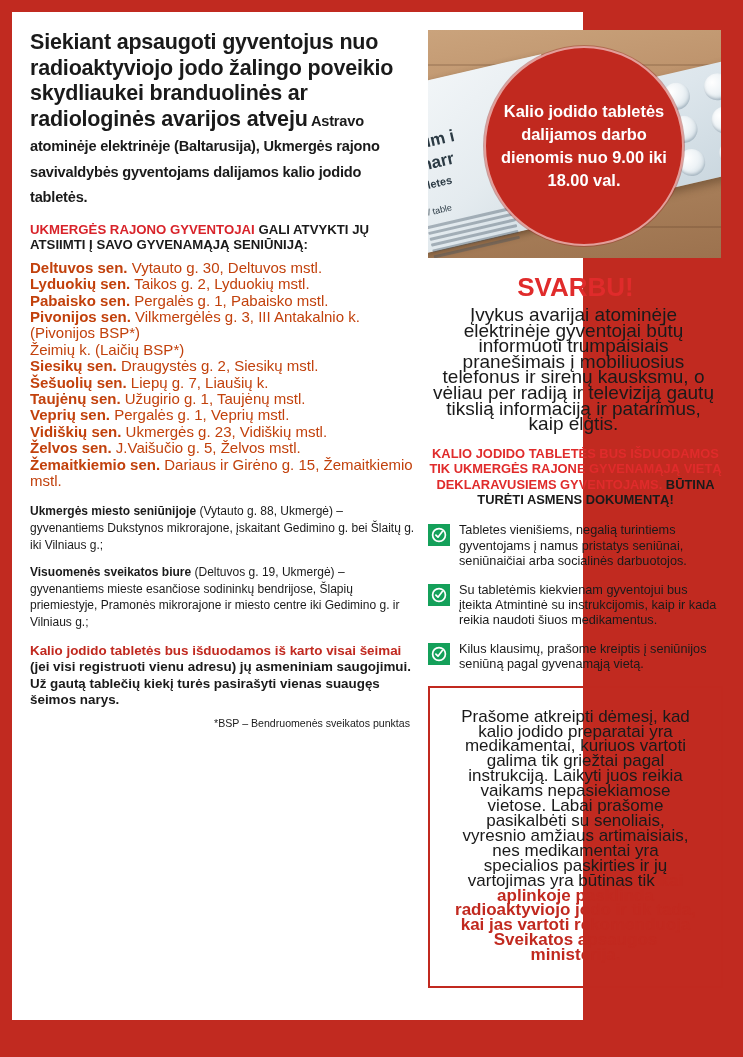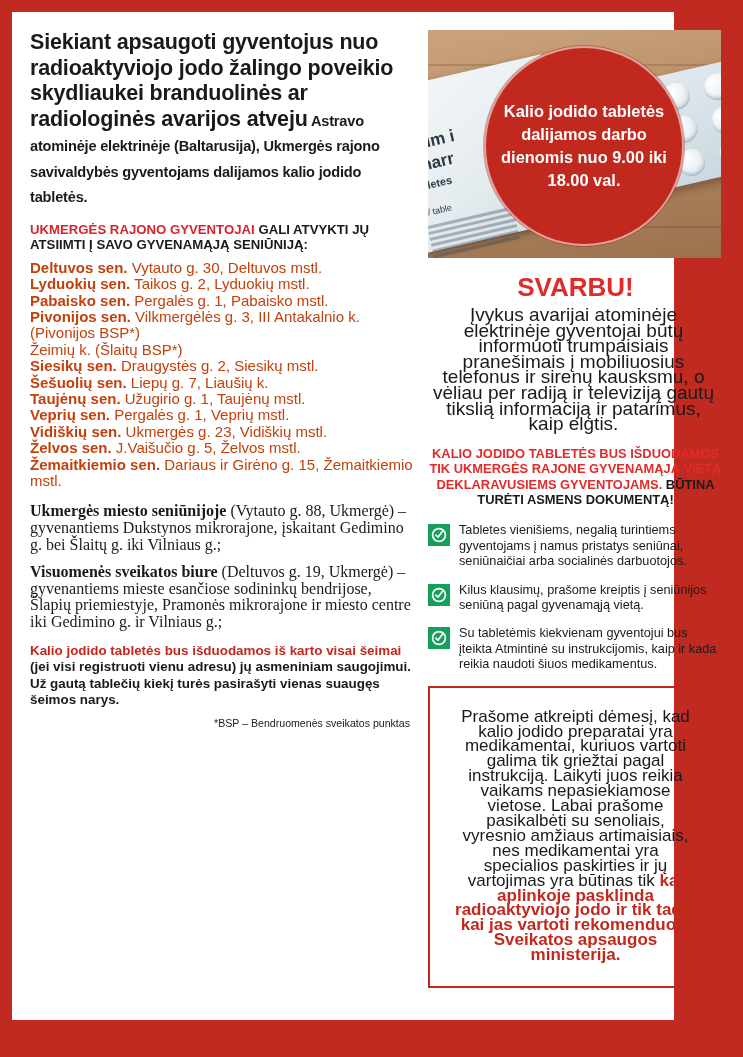--- a/index.html
+++ b/index.html
@@ -5,21 +5,21 @@
   html,body{margin:0;padding:0;}
   body{
     width:743px;height:1057px;
     background:#c12a20;
     font-family:"Liberation Sans", sans-serif;
     overflow:hidden;
   }
   .poster{
     position:absolute;
     left:12px;top:12px;
-    width:662px;height:1008px;
+    width:571px;height:1008px;
     background:#ffffff;
     box-sizing:border-box;
   }
   .cols{
     display:flex;
     width:100%;height:100%;
     box-sizing:border-box;
     padding:18px 14px 6px 18px;
   }
   .col-left{width:398px;flex:none;padding-right:12px;box-sizing:border-box;}
@@ -38,21 +38,21 @@
   .sec-head-2{font-size:13.2px;line-height:15.6px;font-weight:bold;margin:0 0 6px 0;}
   .sec-head-2 .r{color:#d8232a;display:block;}
   .sec-head-2 .b{color:#1a1a1a;display:block;}
 
   
   .addr-list{margin:0 0 14px 0;padding:0;list-style:none;}
   .addr-list li{font-size:15px;line-height:16.4px;color:#c2410c;}
   .addr-list li b{font-weight:bold;}
 
   
-  .city-p{font-size:16px;line-height:16.6px;color:#1a1a1a;margin:0 0 11px 0;font-family:Liberation Serif, serif;}
+  .city-p{font-size:12px;line-height:16.6px;color:#1a1a1a;margin:0 0 11px 0;}
   .city-p b{font-weight:bold;}
 
   .final-note{font-size:13.4px;line-height:16.6px;font-weight:bold;color:#1a1a1a;margin:12px 0 0 0;}
   .final-note .r{color:#c1291f;}
   .footnote{font-size:10.6px;line-height:13px;color:#1a1a1a;text-align:right;margin:8px 6px 0 0;}
 
   
   .photo-wrap{
     position:relative;width:293px;height:228px;overflow:hidden;
     background:#b08a64;
@@ -130,21 +130,21 @@
 
       <h1 class="headline"><span>Siekiant apsaugoti gyventojus nuo radioaktyviojo jodo žalingo poveikio skydliaukei branduolinės ar radiologinės avarijos atveju</span><span class="tail"> Astravo atominėje elektrinėje (Baltarusija), Ukmergės rajono savivaldybės gyventojams  dalijamos kalio jodido tabletės.</span></h1>
 
       <div class="sec-head"><span class="r">UKMERGĖS RAJONO GYVENTOJAI</span><span> GALI ATVYKTI JŲ ATSIIMTI Į SAVO GYVENAMĄJĄ SENIŪNIJĄ:</span></div>
 
       <ul class="addr-list">
         <li><b>Deltuvos sen.</b><span> Vytauto g. 30, Deltuvos mstl.</span></li>
         <li><b>Lyduokių sen.</b><span> Taikos g. 2, Lyduokių mstl.</span></li>
         <li><b>Pabaisko sen.</b><span> Pergalės g. 1, Pabaisko mstl.</span></li>
         <li><b>Pivonijos sen.</b><span> Vilkmergėlės g. 3, III Antakalnio k. (Pivonijos BSP*)</span></li>
-        <li><span>Žeimių k. (Šlaitų BSP*)</span></li>
+        <li><span>Žeimių k. (Laičių BSP*)</span></li>
         <li><b>Siesikų sen.</b><span> Draugystės g. 2, Siesikų mstl.</span></li>
         <li><b>Šešuolių sen.</b><span> Liepų g. 7, Liaušių k.</span></li>
         <li><b>Taujėnų sen.</b><span> Užugirio g. 1, Taujėnų mstl.</span></li>
         <li><b>Veprių sen.</b><span> Pergalės g. 1, Veprių mstl.</span></li>
         <li><b>Vidiškių sen.</b><span> Ukmergės g. 23, Vidiškių mstl.</span></li>
         <li><b>Želvos sen.</b><span> J.Vaišučio g. 5, Želvos mstl.</span></li>
         <li><b>Žemaitkiemio sen.</b><span> Dariaus ir Girėno g. 15, Žemaitkiemio mstl.</span></li>
       </ul>
 
 
@@ -212,30 +212,30 @@
           </span>
           <p>Tabletes vienišiems, negalią turintiems gyventojams į namus pristatys seniūnai, seniūnaičiai arba socialinės darbuotojos.</p>
         </li>
         <li>
           <span class="chk">
             <svg width="16" height="16" viewBox="0 0 16 16">
                 <circle cx="8" cy="8" r="6.4" fill="none" stroke="#ffffff" stroke-width="1.7"></circle>
                 <path d="M4.9 8.1 L7 10.2 L11.3 4.6" fill="none" stroke="#ffffff" stroke-width="1.7" stroke-linecap="round" stroke-linejoin="round"></path>
               </svg>
           </span>
-          <p>Kilus klausimų, prašome kreiptis į seniūnijos seniūną pagal gyvenamąją vietą.</p>
+          <p>Su tabletėmis kiekvienam gyventojui bus įteikta Atmintinė su instrukcijomis, kaip ir kada reikia naudoti šiuos medikamentus.</p>
         </li>
         <li>
           <span class="chk">
             <svg width="16" height="16" viewBox="0 0 16 16">
                 <circle cx="8" cy="8" r="6.4" fill="none" stroke="#ffffff" stroke-width="1.7"></circle>
                 <path d="M4.9 8.1 L7 10.2 L11.3 4.6" fill="none" stroke="#ffffff" stroke-width="1.7" stroke-linecap="round" stroke-linejoin="round"></path>
               </svg>
           </span>
-          <p>Su tabletėmis kiekvienam gyventojui bus įteikta Atmintinė su instrukcijomis, kaip ir kada reikia naudoti šiuos medikamentus.</p>
+          <p>Kilus klausimų, prašome kreiptis į seniūnijos seniūną pagal gyvenamąją vietą.</p>
         </li>
       </ul>
 
       <div class="warnbox">
         <p><span>Prašome atkreipti dėmesį, kad kalio jodido preparatai yra medikamentai, kuriuos vartoti galima tik griežtai pagal instrukciją. Laikyti juos reikia vaikams nepasiekiamose vietose. Labai prašome pasikalbėti su senoliais, vyresnio amžiaus artimaisiais, nes medikamentai yra specialios paskirties ir jų vartojimas yra būtinas tik </span><span class="r">kai aplinkoje pasklinda radioaktyviojo jodo ir tik tada, kai jas vartoti rekomenduoja Sveikatos apsaugos ministerija.</span></p>
       </div>
 
     </div>
   </div>
 </div>

